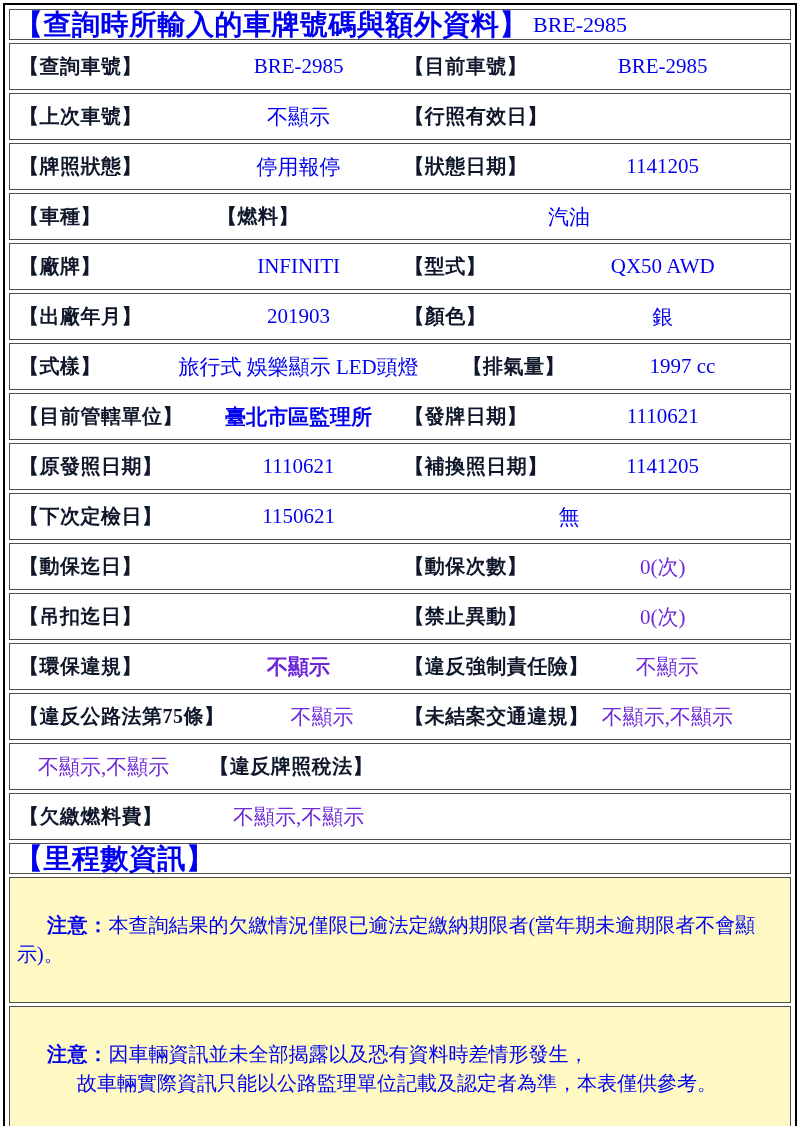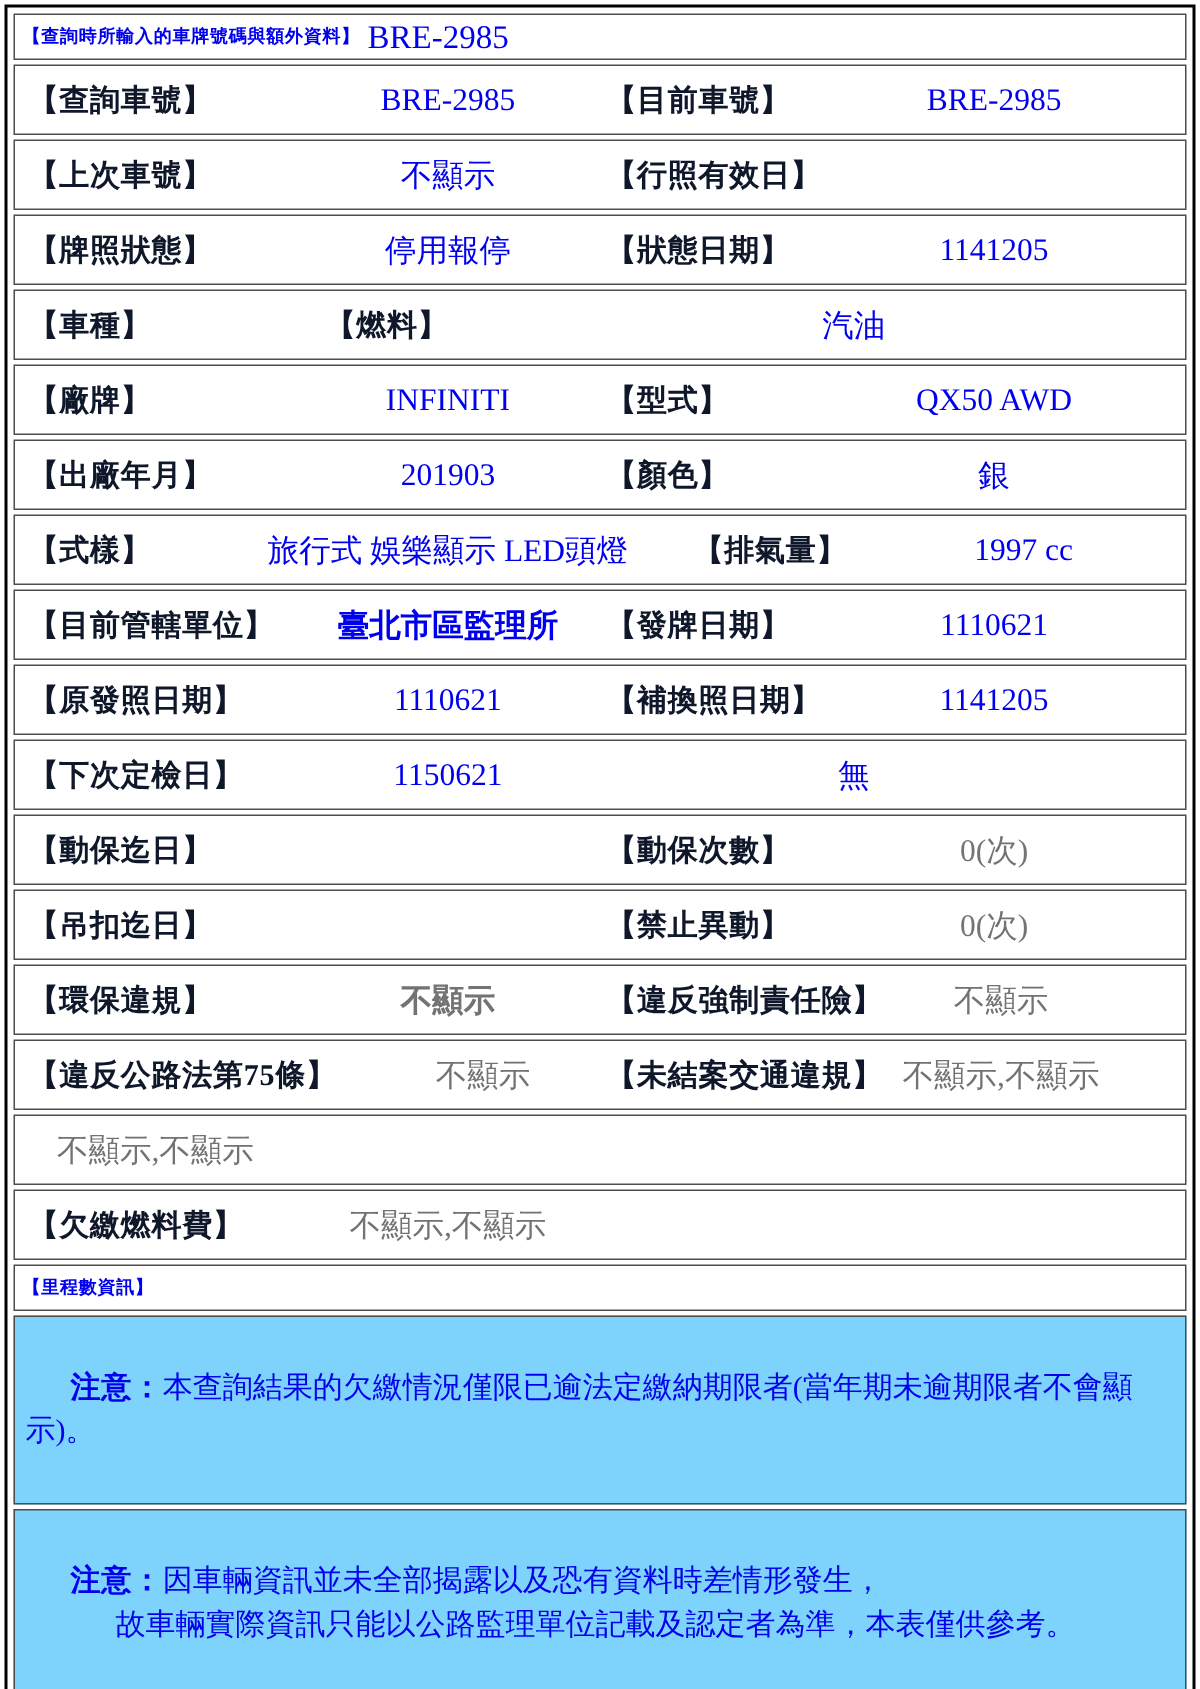--- a/index.html
+++ b/index.html
@@ -9,31 +9,31 @@
   .row{display:flex;align-items:center;height:45px;border:1px solid #4d4d4d;margin:3px 2px;background:#ffffff;}
   .title-row{height:29px;}
   .c{white-space:nowrap;overflow:visible;box-sizing:border-box;}
   .c1{flex:0 0 25%;text-align:left;padding-left:9px;}
   .c2{flex:0 0 24%;text-align:center;}
   .c3{flex:0 0 24%;text-align:left;padding-left:12px;}
   .c4{flex:1 1 auto;text-align:center;padding-right:44px;}
   .lab{font-weight:bold;font-size:20px;color:#0f172a;letter-spacing:0.5px;}
   .val{font-size:21px;}
   .blue{color:#0000ee;}
-  .red{color:#737373;}
+  .red{color:#6d28d9;}
   .bold{font-weight:bold;}
   .r-shiyang .c1{flex:0 0 16%;}
   .r-shiyang .c2{flex:0 0 42%;}
   .r-shiyang .c3{flex:0 0 18%;padding-left:0;}
   .r-shiyang .c4{padding-right:28px;}
   .r-wide1 .c1{flex:0 0 31%;}
   .r-wide1 .c2{flex:0 0 18%;}
-  .t-label{font-weight:bold;font-size:12px;color:#0000ee;padding-left:5px;letter-spacing:0.5px;}
+  .t-label{font-weight:bold;font-size:28px;color:#0000ee;padding-left:5px;letter-spacing:0.5px;}
   .t-value{font-size:22px;color:#0000ee;margin-left:5px;}
-  .note{border:1px solid #4d4d4d;margin:3px 2px;padding:4px 7px;font-size:20px;color:#0000ee;line-height:29px;white-space:pre-wrap;background:#7dd3fc;}
+  .note{border:1px solid #4d4d4d;margin:3px 2px;padding:4px 7px;font-size:20px;color:#0000ee;line-height:29px;white-space:pre-wrap;background:#fef9c3;}
   .note-prefix{font-weight:bold;letter-spacing:0.5px;}
 </style>
 </head>
 <body>
 
 <div class="sheet">
   <div class="outer">
 
     <div class="row title-row">
       <span class="t-label">【查詢時所輸入的車牌號碼與額外資料】</span>
@@ -131,20 +131,21 @@
 
     <div class="row r-wide1">
       <span class="c c1 lab">【違反公路法第75條】</span>
       <span class="c c2 val red">不顯示</span>
       <span class="c c3 lab">【未結案交通違規】</span>
       <span class="c c4 val red">不顯示,不顯示</span>
     </div>
 
     <div class="row">
       <span class="c c2 val red">不顯示,不顯示</span>
+      <span class="c c3 lab">【違反牌照稅法】</span>
       <span class="c c4 val blue"></span>
     </div>
 
     <div class="row">
       <span class="c c1 lab">【欠繳燃料費】</span>
       <span class="c c2 val red">不顯示,不顯示</span>
       <span class="c c3 lab"></span>
       <span class="c c4 val blue"></span>
     </div>
 

